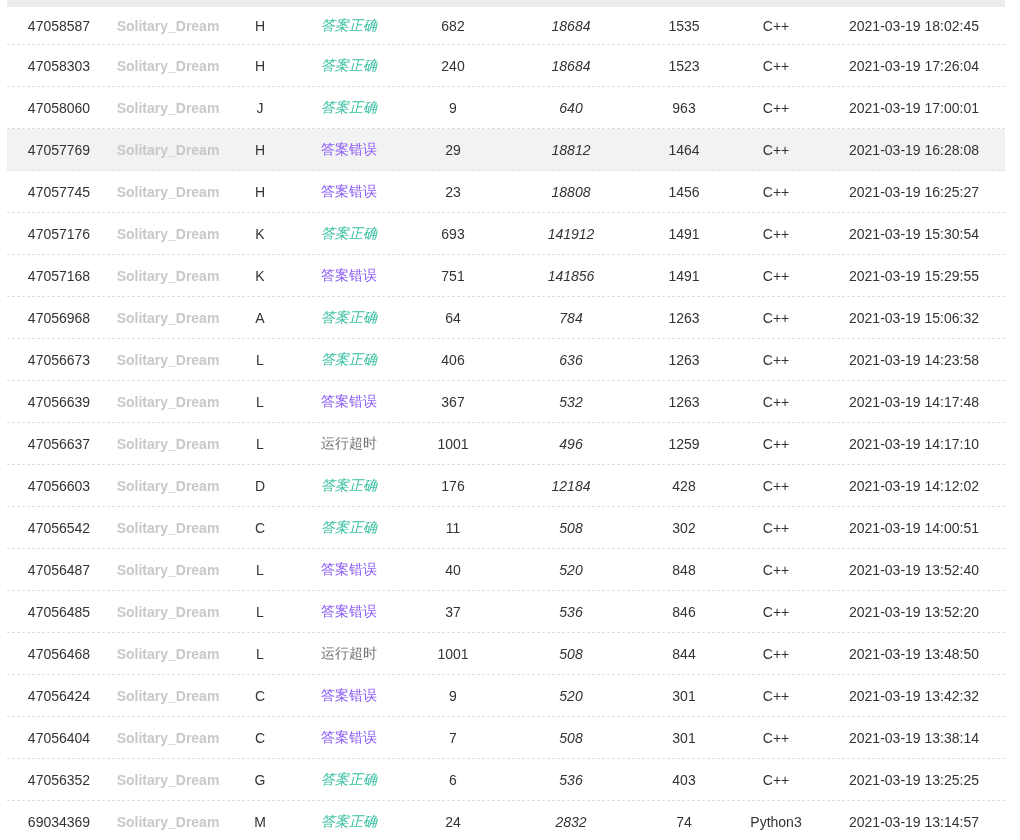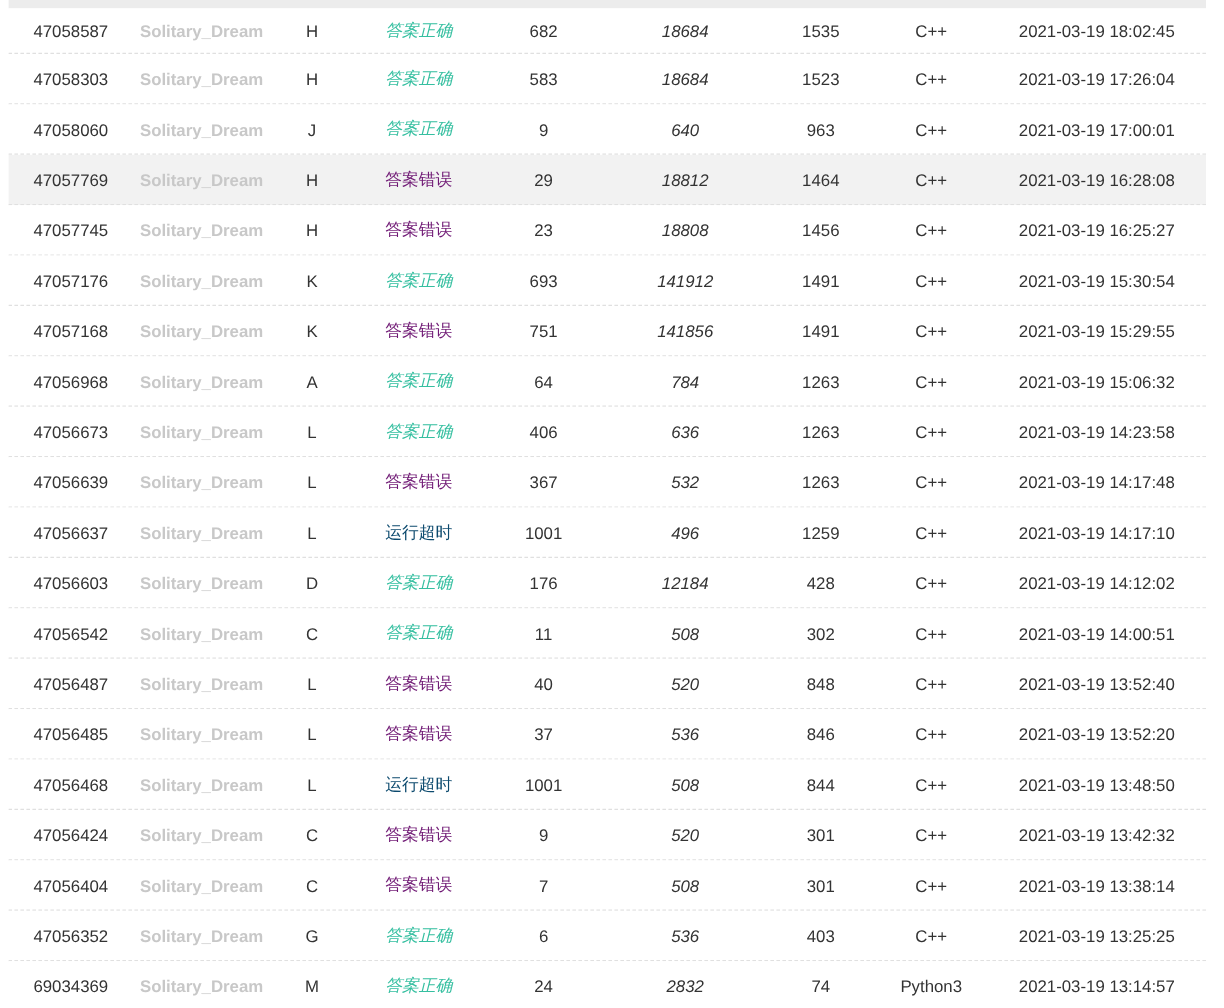--- a/index.html
+++ b/index.html
@@ -48,22 +48,22 @@
   .c-id       { width: 104px; }
   .c-user     { width: 114px; color: #c8c8c8; font-weight: bold; }
   .c-problem  { width: 70px;  }
   .c-status   { width: 108px; }
   .c-time     { width: 100px; }
   .c-memory   { width: 136px; font-style: italic; }
   .c-length   { width: 90px;  }
   .c-lang     { width: 94px;  }
   .c-date     { width: 182px; }
   .status-accepted { color: #35bfa0; font-style: italic; }
-  .status-wrong    { color: #701a75; }
-  .status-timeout  { color: #0c4a6e; }
+  .status-wrong    { color: #8b5cf6; }
+  .status-timeout  { color: #737373; }
 </style>
 </head>
 <body>
 
 <div class="table-wrap">
   <div class="header-strip"></div>
   <div id="rows">
       <div class="row first">
     <div class="cell c-id">47058587</div>
     <div class="cell c-user">Solitary_Dream</div>
@@ -73,21 +73,21 @@
     <div class="cell c-memory">18684</div>
     <div class="cell c-length">1535</div>
     <div class="cell c-lang">C++</div>
     <div class="cell c-date">2021-03-19 18:02:45</div>
   </div>
       <div class="row">
     <div class="cell c-id">47058303</div>
     <div class="cell c-user">Solitary_Dream</div>
     <div class="cell c-problem">H</div>
     <div class="cell c-status status-accepted">答案正确</div>
-    <div class="cell c-time">583</div>
+    <div class="cell c-time">240</div>
     <div class="cell c-memory">18684</div>
     <div class="cell c-length">1523</div>
     <div class="cell c-lang">C++</div>
     <div class="cell c-date">2021-03-19 17:26:04</div>
   </div>
       <div class="row">
     <div class="cell c-id">47058060</div>
     <div class="cell c-user">Solitary_Dream</div>
     <div class="cell c-problem">J</div>
     <div class="cell c-status status-accepted">答案正确</div>

